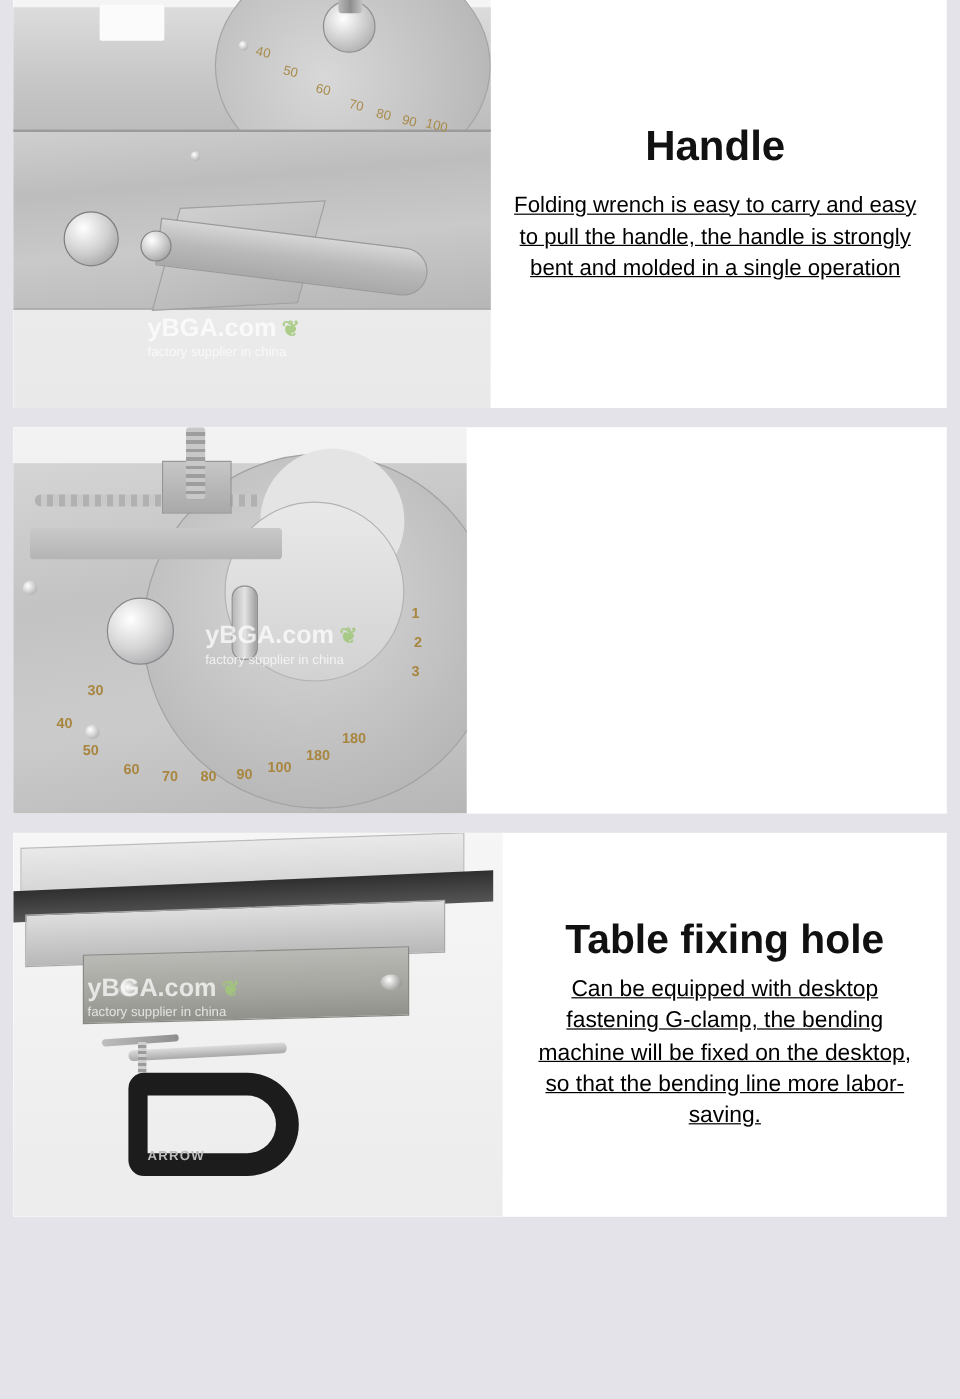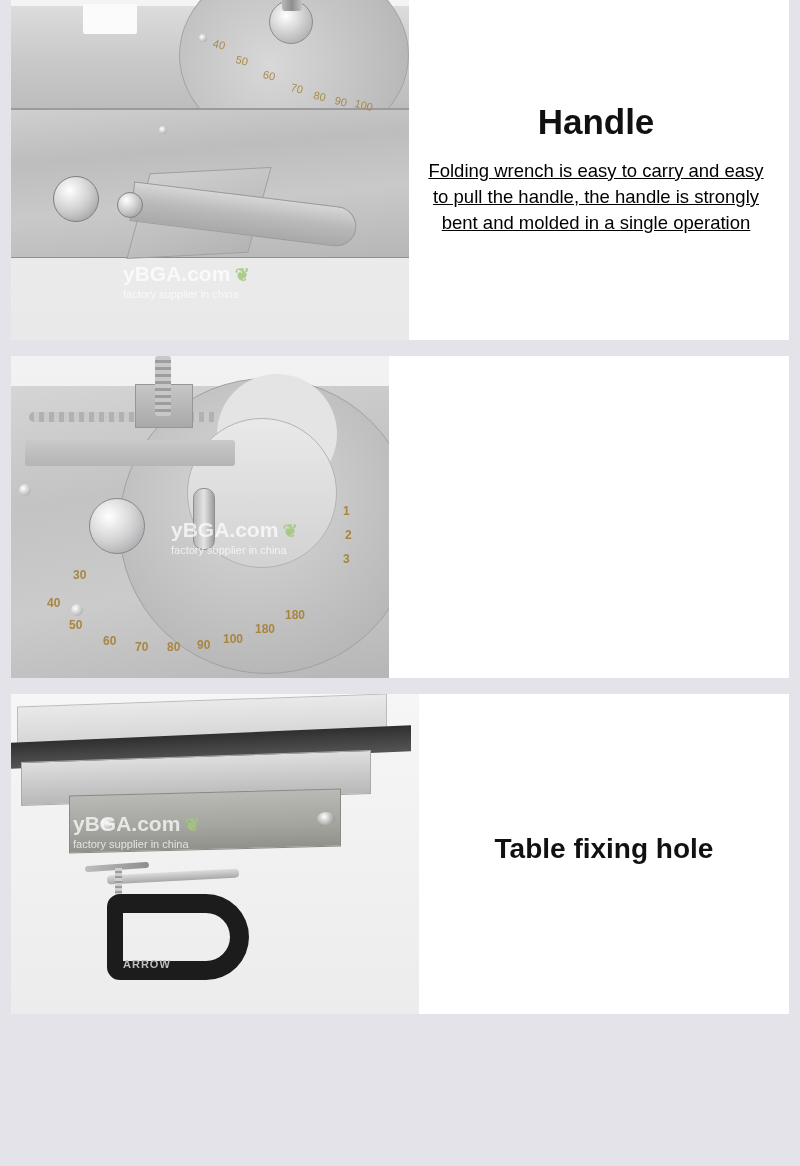--- a/index.html
+++ b/index.html
@@ -80,21 +80,21 @@
   .s1 h2 { font-size: 35px; margin-bottom: 16px; }
 
   
   .s2 .photo { width: 378px; height: 322px; order: 2; }
   .s2 .text-col { order: 1; padding-left: 16px; padding-right: 8px; }
   .s2 h2 { font-size: 34px; margin-bottom: 14px; }
   .s2 p { font-size: 19px; }
 
   
   .s3 .photo { width: 408px; height: 320px; }
-  .s3 h2 { font-size: 28px; margin-bottom: 10px; }
+  .s3 h2 { font-size: 34px; margin-bottom: 10px; }
   .s3 p { font-size: 19px; line-height: 1.38; }
 
   
   .img-base { position: absolute; inset: 0; }
 
   
   .p1-bg {
     background:
       linear-gradient(180deg,#f4f4f4 0%,#ededee 40%,#e9e9ea 100%);
   }
@@ -398,16 +398,17 @@
         <div class="label">ARROW</div>
       </div>
       <div class="wm" style="left:62px; top:118px;">
         <span class="main">yBGA.com</span>
         <span class="leaf">❦</span>
         <span class="sub">factory supplier in china</span>
       </div>
     </div>
     <div class="text-col">
       <h2>Table fixing hole</h2>
+      <p>Can be equipped with desktop fastening G-clamp, the bending machine will be fixed on the desktop, so that the bending line more labor-saving.</p>
     </div>
   </div>
 
 </div>
 
 </body></html>

